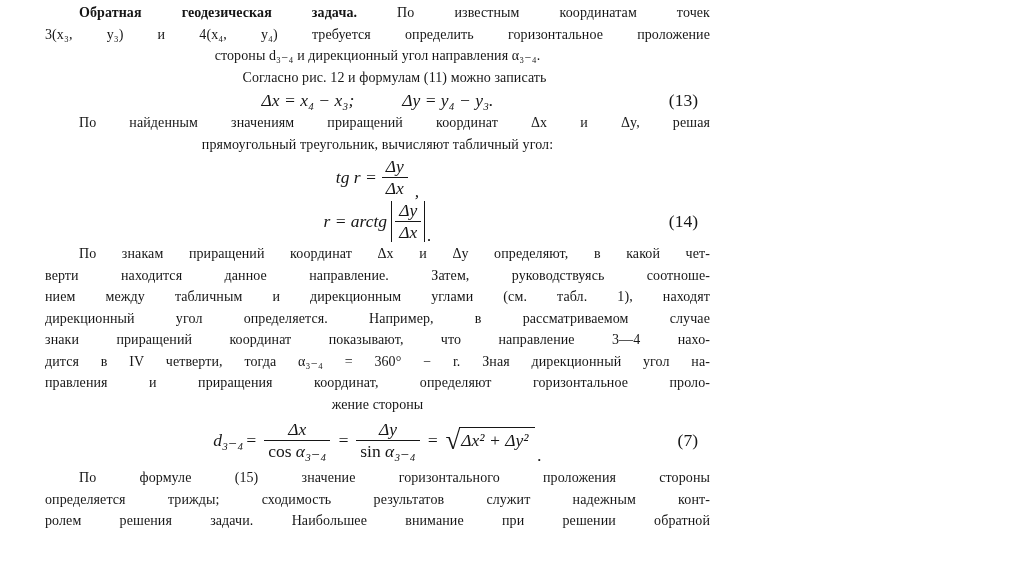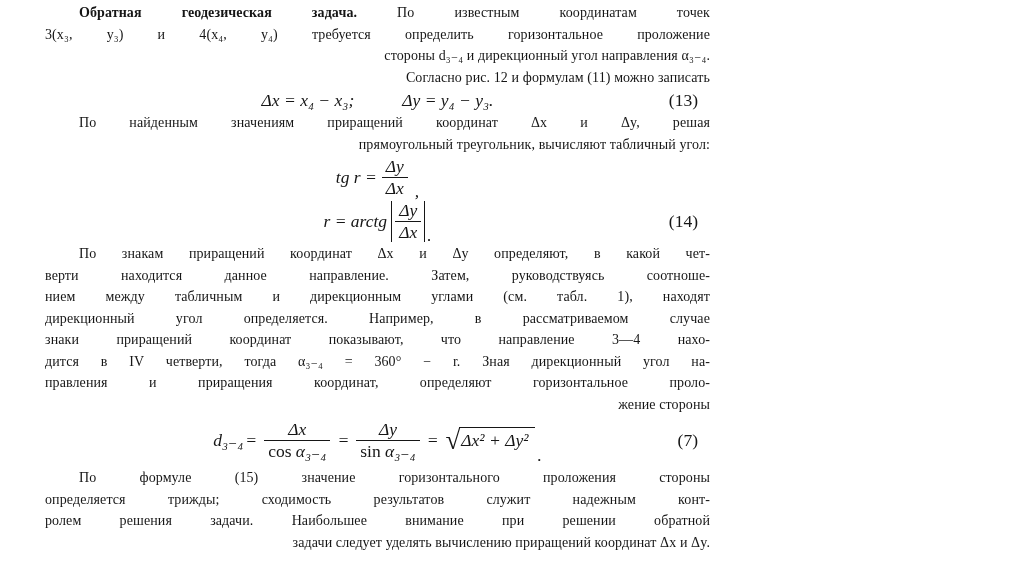--- a/index.html
+++ b/index.html
@@ -14,21 +14,21 @@
     position: absolute;
     left: 45px; top: 2px;
     width: 665px;
   }
   .line {
     font-size: 14px;
     line-height: 21.5px;
     letter-spacing: 0.1px;
   }
   .just { text-align: justify; text-align-last: justify; }
-  .end  { text-align: right; }
+  .end  { text-align: center; }
   .indent { text-indent: 34px; }
   .bold { font-weight: 700; }
 
   
   .eq {
     position: relative;
     display: flex;
     justify-content: center;
     align-items: center;
     font-style: italic;
@@ -163,15 +163,14 @@
       <span class="radsign">√</span>
       <span class="radicand">Δx² + Δy²</span>
     </span>
     <span class="tail-low">.</span>
     <span class="eqnum">(7)</span>
   </div>
 
   <div class="line just indent">По формуле (15) значение горизонтального проложения стороны</div>
   <div class="line just">определяется трижды; сходимость результатов служит надежным конт-</div>
   <div class="line just">ролем решения задачи. Наибольшее внимание при решении обратной</div>
-  <div class="line end">задачи следует уделять вычислению приращений координат Δx и Δy.</div>
 
 </div>
 
 </body></html>

